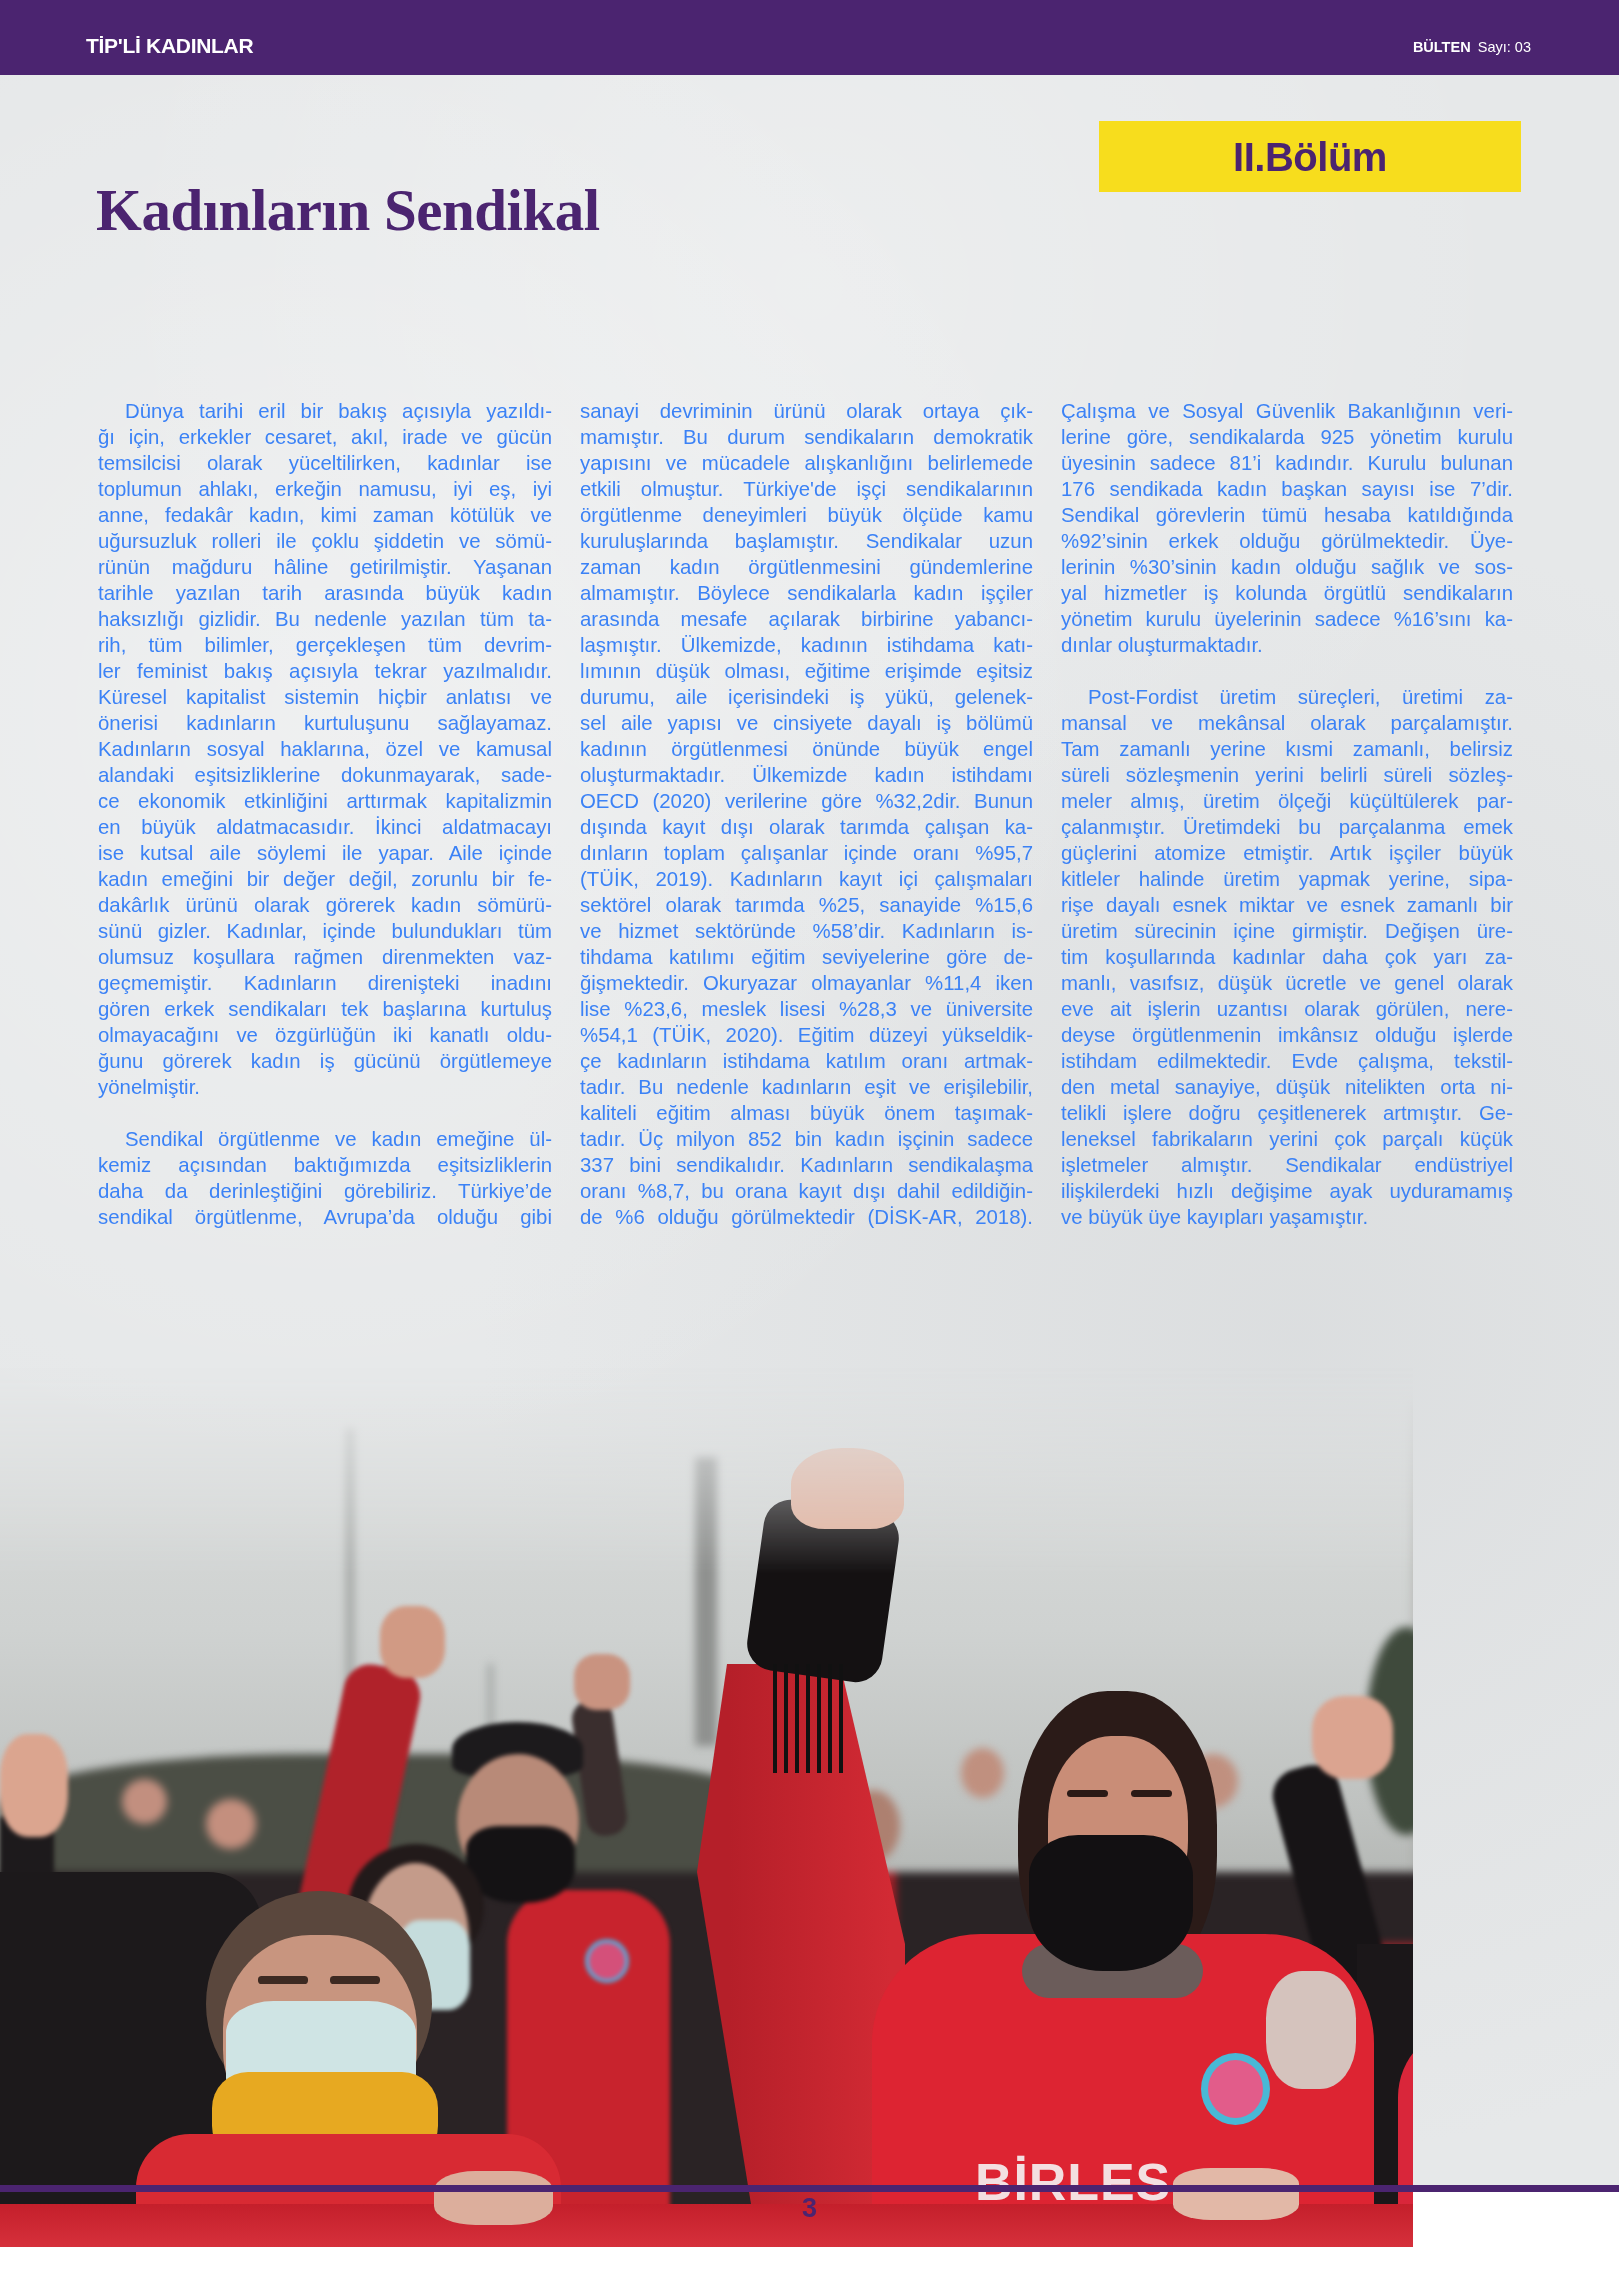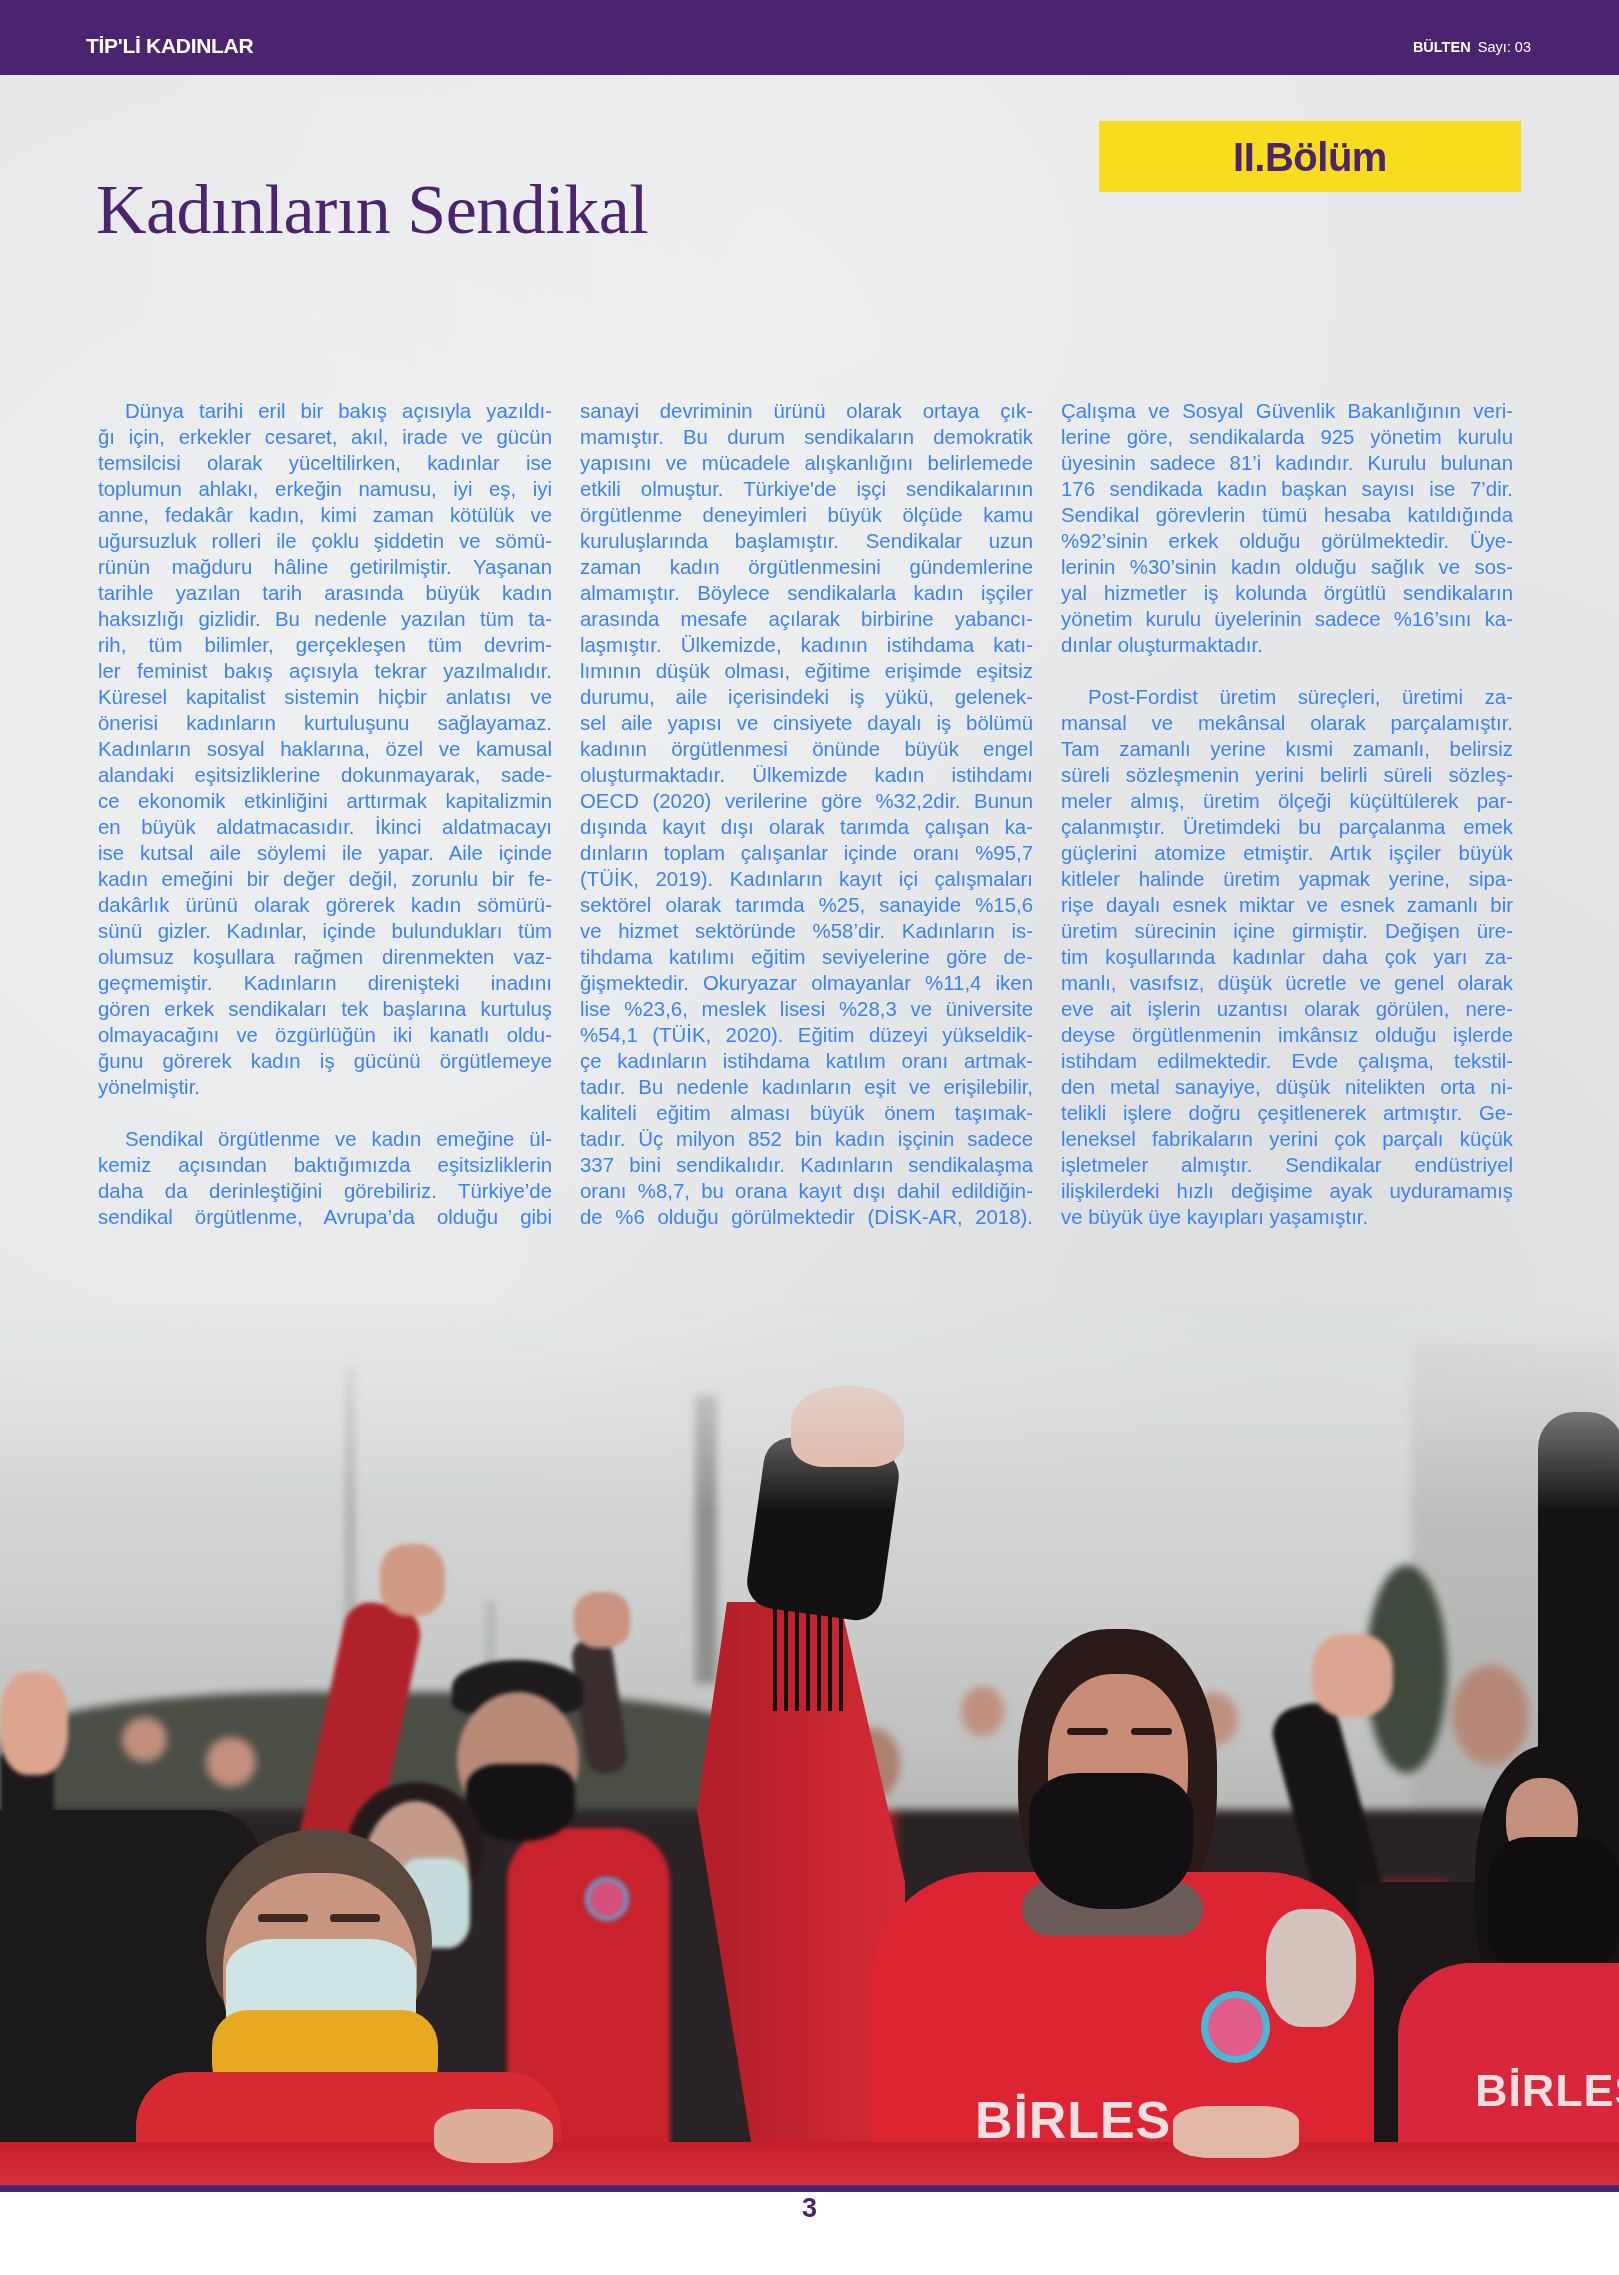--- a/index.html
+++ b/index.html
@@ -23,21 +23,21 @@
   }
   .topbar-right {
     position: absolute; right: 88px; top: 40px; line-height: 1; font-size: 14.5px;
     color: #ffffff; font-family: "Liberation Sans", sans-serif; white-space: nowrap;
   }
   .topbar-right .pub { font-weight: bold; margin-right: 7.2px; margin-top: 24px; }
 
   
   .title {
     position: absolute; left: 96px; top: 158px; margin: 0;
-    font-family: "Liberation Serif", serif; font-weight: normal; font-size: 70px; line-height: 104px;
+    font-family: "Liberation Serif", serif; font-weight: bold; font-size: 59px; line-height: 104px;
     color: #4b2470; white-space: nowrap; letter-spacing: -0.5px;
   }
   .title span { display: block; }
   .part-box {
     position: absolute; left: 1099px; top: 121px; width: 422px; height: 71px; background: #f7dd1d;
     display: flex; align-items: center; justify-content: center;
   }
   .part-label {
     font-family: "Liberation Sans", sans-serif; font-weight: bold; font-size: 40px; color: #4b2470;
     letter-spacing: -0.5px; line-height: 1;
@@ -55,21 +55,21 @@
   .c1 { left: 98px; width: 454px; }
   .c2 { left: 580px; width: 453px; }
   .c3 { left: 1061px; width: 452px; }
   .ln { height: 26px; line-height: 26px; overflow: hidden; text-align: justify; text-align-last: justify; }
   .ln.last { text-align: left; text-align-last: left; }
   .ln.ind { text-indent: 27px; }
   .gap { height: 26px; }
 
   
   .photo {
-    position: absolute; left: 0; top: 1303px; width: 1619px; height: 882px; overflow: hidden;
+    position: absolute; left: 0; top: 1365px; width: 1413px; height: 882px; overflow: hidden;
     -webkit-mask-image: linear-gradient(to bottom, transparent 0px, #000 208px);
     mask-image: linear-gradient(to bottom, transparent 0px, #000 208px);
   }
   .s { position: absolute; }
   .sky { left: 0; top: 0; width: 1619px; height: 882px;
     background: linear-gradient(to bottom, #dcdedd 0%, #cfd2d1 30%, #bfc2c0 50%, #a7aaa6 70%, #6e6a68 100%); }
   .bg-layer { position: absolute; left: 0; top: 0; width: 1619px; height: 882px; filter: blur(4.5px); }
   .mid-layer { position: absolute; left: 0; top: 0; width: 1619px; height: 882px; filter: blur(2.3px); }
   .fg-layer { position: absolute; left: 0; top: 0; width: 1619px; height: 882px; filter: blur(0.7px); }
   .round { border-radius: 50%; }

